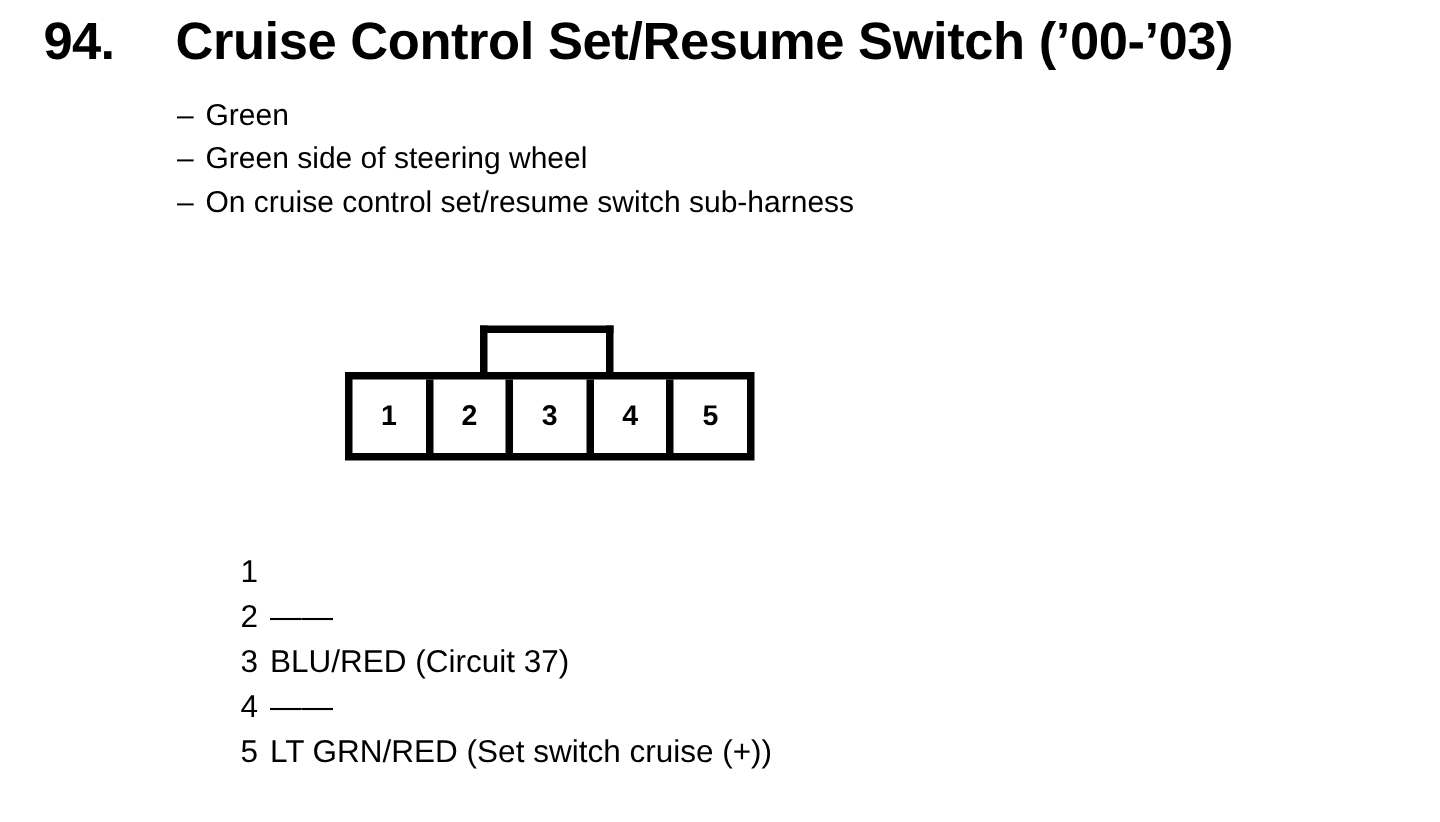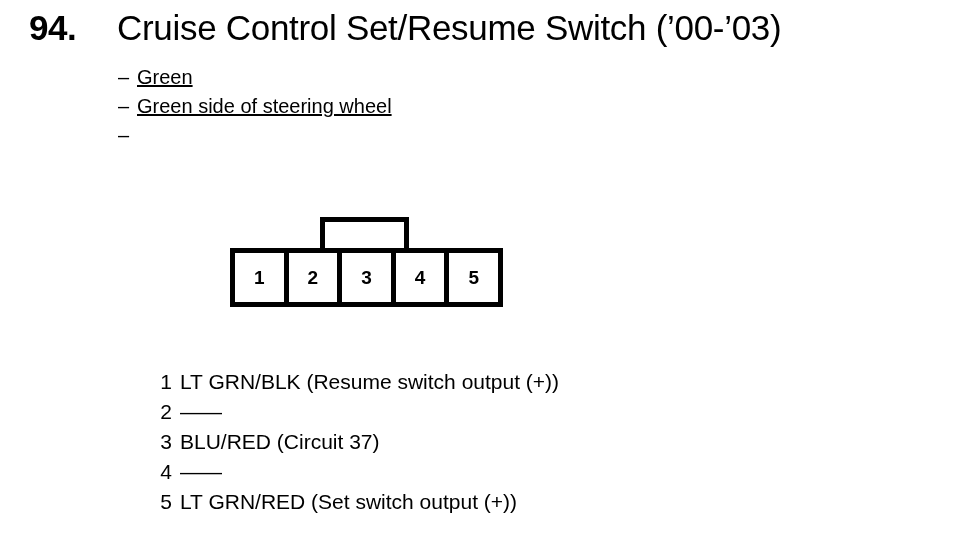--- a/index.html
+++ b/index.html
@@ -32,21 +32,21 @@
     font-size: 35px;
     font-weight: bold;
     letter-spacing: -0.5px;
     white-space: nowrap;
   }
   .header-title {
     position: absolute;
     left: 117px;
     top: 0;
     font-size: 35px;
-    font-weight: normal;
+    font-weight: bold;
     letter-spacing: -0.3px;
     white-space: nowrap;
   }
 
   
   .bullets {
     position: absolute;
     left: 118px;
     top: 66px;
     width: 700px;
@@ -57,21 +57,20 @@
     height: 29px;
     font-size: 20px;
     white-space: nowrap;
   }
   .bullet-dash {
     width: 19px;
     flex: 0 0 19px;
   }
   .bullet-text {
     flex: 0 0 auto;
-    text-decoration: underline;
   }
 
   
   .connector {
     position: absolute;
     left: 230px;
     top: 217px;
     width: 276px;
     height: 92px;
   }
@@ -149,48 +148,48 @@
   <div class="bullet-row">
     <span class="bullet-dash">–</span>
     <span class="bullet-text">Green</span>
   </div>
   <div class="bullet-row">
     <span class="bullet-dash">–</span>
     <span class="bullet-text">Green side of steering wheel</span>
   </div>
   <div class="bullet-row">
     <span class="bullet-dash">–</span>
+    <span class="bullet-text">On cruise control set/resume switch sub-harness</span>
   </div>
 </div>
 
 <div class="connector">
   <div class="conn-tab"></div>
   <div class="conn-body">
     <div class="conn-pin">1</div>
     <div class="conn-pin">2</div>
     <div class="conn-pin">3</div>
     <div class="conn-pin">4</div>
     <div class="conn-pin">5</div>
   </div>
 </div>
 
 <div class="legend">
   <div class="legend-row">
     <span class="legend-num">1</span>
-    <span class="legend-label">LT GRN/BLK (Resume switch output (+))</span>
   </div>
   <div class="legend-row">
     <span class="legend-num">2</span>
     <span class="legend-label">——</span>
   </div>
   <div class="legend-row">
     <span class="legend-num">3</span>
     <span class="legend-label">BLU/RED (Circuit 37)</span>
   </div>
   <div class="legend-row">
     <span class="legend-num">4</span>
     <span class="legend-label">——</span>
   </div>
   <div class="legend-row">
     <span class="legend-num">5</span>
-    <span class="legend-label">LT GRN/RED (Set switch output (+))</span>
+    <span class="legend-label">LT GRN/RED (Set switch cruise (+))</span>
   </div>
 </div>
 
 </body></html>

